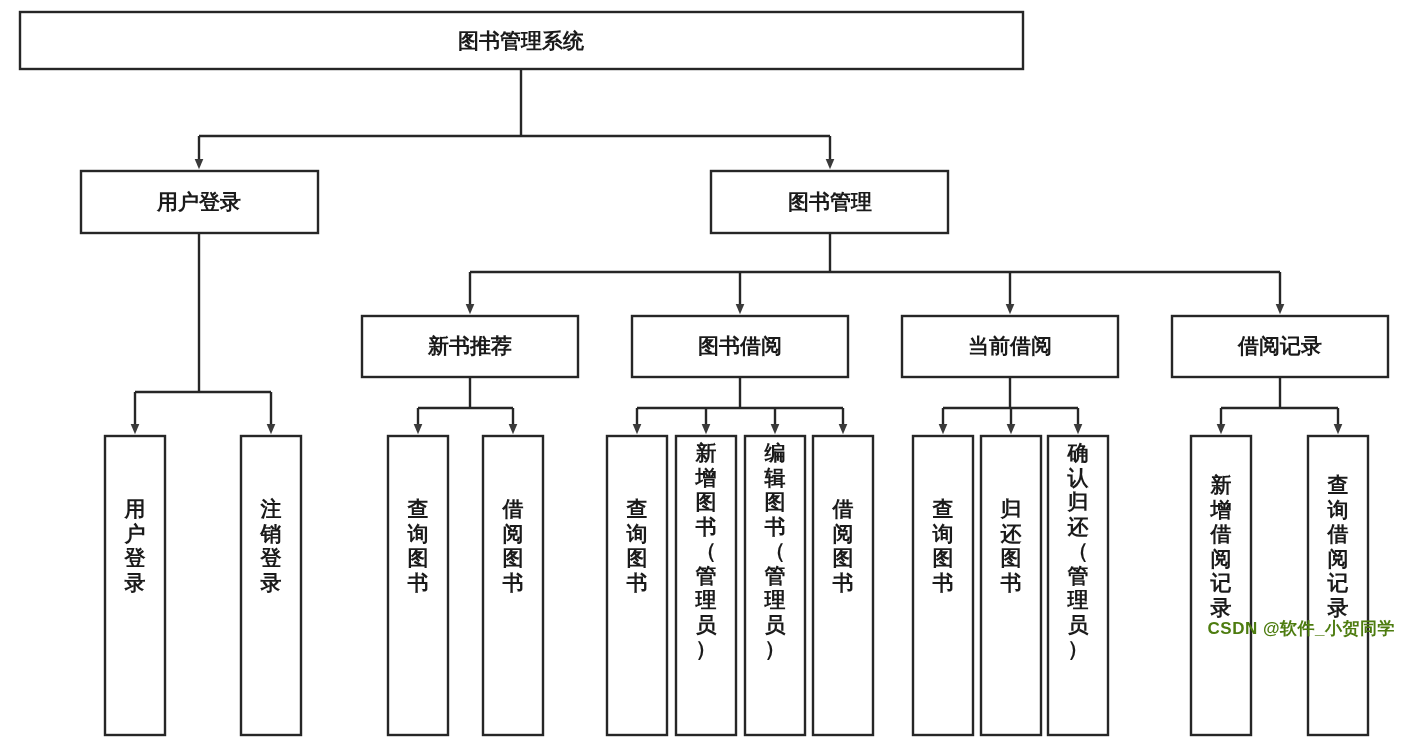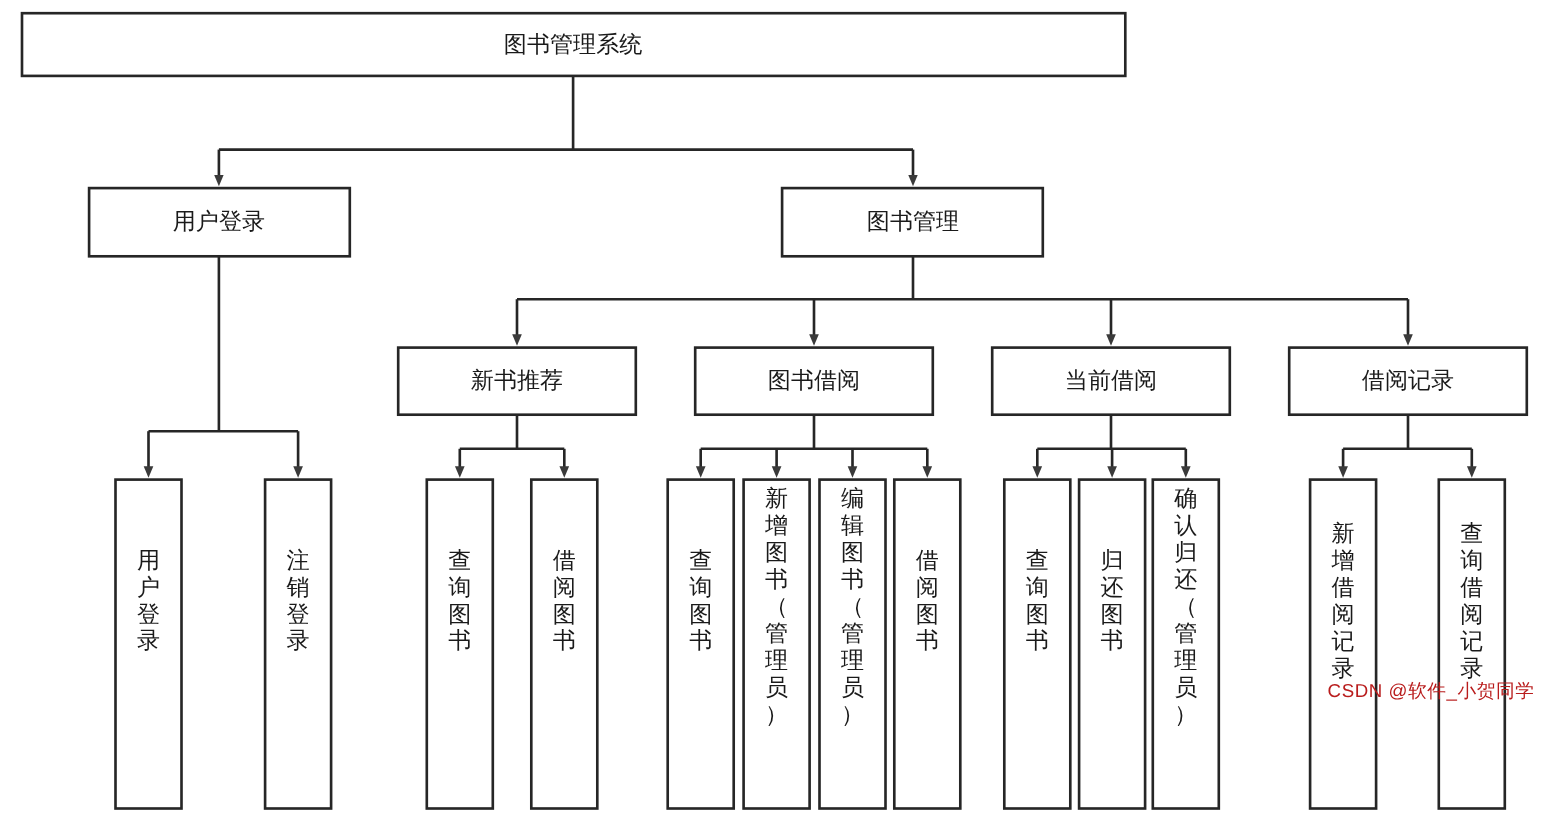--- a/index.html
+++ b/index.html
@@ -12,20 +12,21 @@
     width: 1405px;
     height: 747px;
     font-family: "Liberation Sans", "DejaVu Sans", sans-serif;
     overflow: hidden;
   }
   #diagram-root {
     position: relative;
     width: 1405px;
     height: 644px;
     background: #ffffff;
+    font-weight: bold;
   }
   svg#tree-svg {
     position: absolute;
     left: 0;
     top: 0;
     width: 1405px;
     height: 747px;
     display: block;
   }
   .node-rect {
@@ -53,21 +54,21 @@
   .node-label-vertical {
     fill: #1a1a1a;
     font-family: "Liberation Sans", "DejaVu Sans", sans-serif;
     font-size: 21px;
     text-anchor: middle;
   }
   .watermark {
     position: absolute;
     right: 10px;
     bottom: 4px;
-    color: #b91c1c;
+    color: #4d7c0f;
     font-size: 17px;
     font-family: "Liberation Sans", "DejaVu Sans", sans-serif;
     letter-spacing: 0.5px;
     white-space: nowrap;
     user-select: none;
   }
 </style>
 </head>
 <body>
 

